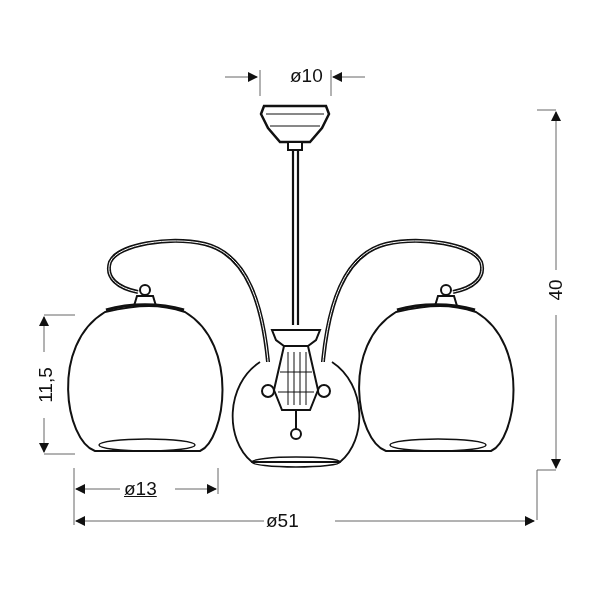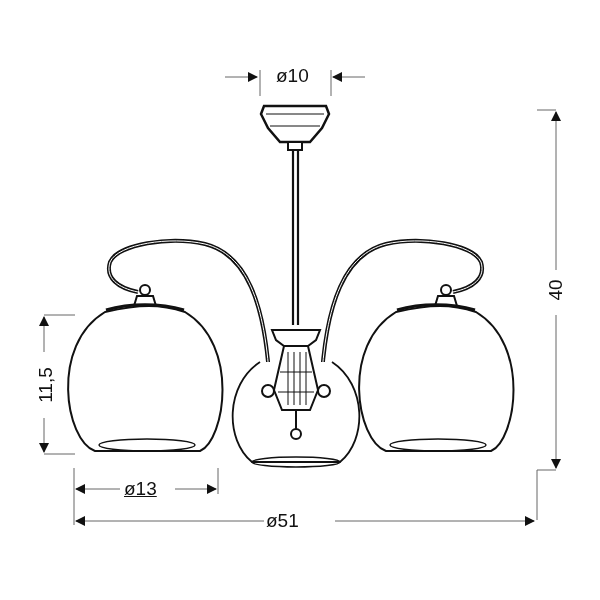--- a/index.html
+++ b/index.html
@@ -88,17 +88,17 @@
     <path d="M105,312 C140,304 160,304 185,312 C240,345 225,440 200,451 L95,451 C65,440 50,345 105,312 Z" fill="#fff" stroke-width="2"></path>
     <ellipse cx="147" cy="445" rx="48" ry="6" stroke-width="1.5"></ellipse>
     <path d="M106,310 C130,303 160,303 184,310" stroke-width="3"></path>
 
     <path d="M396,312 C431,304 451,304 476,312 C531,345 516,440 491,451 L386,451 C356,440 341,345 396,312 Z" fill="#fff" stroke-width="2"></path>
     <ellipse cx="438" cy="445" rx="48" ry="6" stroke-width="1.5"></ellipse>
     <path d="M397,310 C421,303 451,303 475,310" stroke-width="3"></path>
   </g>
 </svg>
 
-<span class="dim-label" style="left:274px;top:66px;">ø10</span>
+<span class="dim-label" style="left:288px;top:66px;">ø10</span>
 <span class="dim-label vert" style="left:26px;top:375px;">11,5</span>
 <span class="dim-label vert" style="left:543px;top:280px;">40</span>
 <span class="dim-label" style="left:122px;top:479px;text-decoration:underline;">ø13</span>
 <span class="dim-label" style="left:264px;top:511px;">ø51</span>
 
 </body></html>

